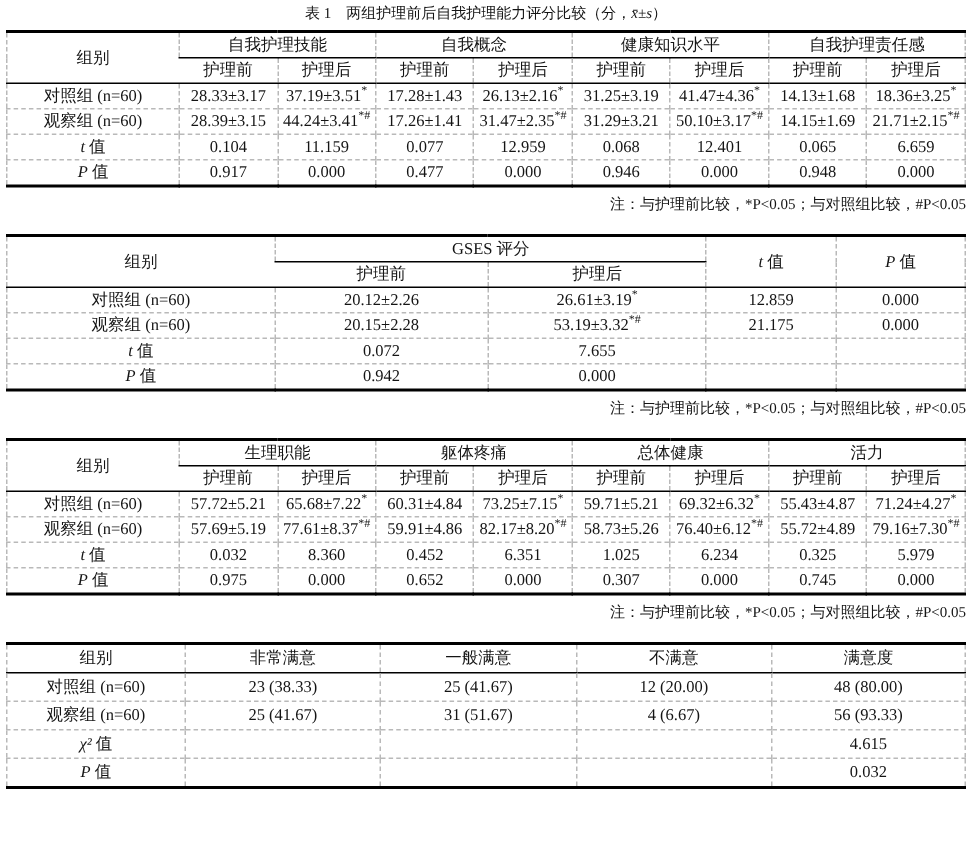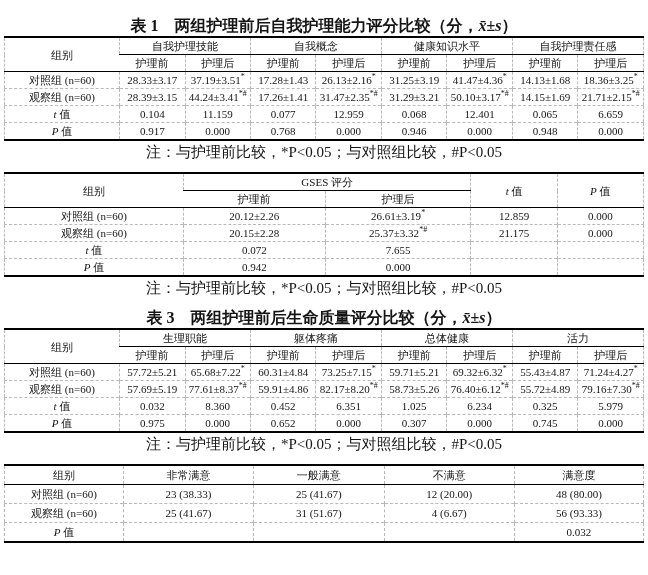--- a/index.html
+++ b/index.html
@@ -1,34 +1,34 @@
 <!DOCTYPE html>
 <html><head>
 <meta charset="utf-8">
 <style>
   html,body{margin:0;padding:0;background:#fff;}
   body{width:648px;height:575px;overflow:hidden;color:#141414;
        font-family:"Liberation Serif","DejaVu Serif",serif;}
   .page{padding:3px 4px 0 4px;}
   .sec{margin:0;}
   .sec + .sec{margin-top:13px;}
-  .title{margin:16px 0 3px 0;text-align:center;font-size:16px;font-weight:bold;line-height:14px;}
+  .title{margin:0 0 3px 0;text-align:center;font-size:10px;font-weight:normal;line-height:14px;}
   .m{font-style:italic;font-family:"Liberation Serif","DejaVu Serif",serif;}
   table{width:100%;border-collapse:collapse;table-layout:fixed;
         border-top:2px solid #000;border-bottom:2px solid #000;
         border-left:1px dashed #b9b9b9;border-right:1px dashed #b9b9b9;}
   th,td{font-weight:normal;font-size:11px;text-align:center;vertical-align:middle;
         padding:1px 2px;height:14px;line-height:14px;white-space:nowrap;overflow:hidden;
         border-left:1px dashed #b9b9b9;}
   th:first-child,td:first-child{border-left:none;}
   thead th{border-bottom:1px solid #000;}
   tbody td{border-top:1px dashed #b9b9b9;}
   .t4 th,.t4 td{height:16px;}
   sup{font-size:8px;line-height:0;}
-  .note{margin:5px 0 0 0;font-size:15px;line-height:13px;text-align:center;}
+  .note{margin:5px 0 0 0;font-size:10px;line-height:13px;text-align:right;}
   .c-lbl{width:18%;}
   .t2 .c-lbl{width:28%;}
 </style>
 </head>
 <body>
 
 <div class="page">
 
   <section class="sec">
     <h3 class="title"><span>表 1　两组护理前后自我护理能力评分比较（分，</span><span class="m">x̄±s</span><span>）</span></h3>
@@ -87,21 +87,21 @@
           <td><span>12.959</span></td>
           <td><span>0.068</span></td>
           <td><span>12.401</span></td>
           <td><span>0.065</span></td>
           <td><span>6.659</span></td>
         </tr>
         <tr>
           <td><span class="m">P</span><span> 值</span></td>
           <td><span>0.917</span></td>
           <td><span>0.000</span></td>
-          <td><span>0.768</span></td>
+          <td><span>0.477</span></td>
           <td><span>0.000</span></td>
           <td><span>0.946</span></td>
           <td><span>0.000</span></td>
           <td><span>0.948</span></td>
           <td><span>0.000</span></td>
         </tr>
       </tbody>
     </table>
     <p class="note">注：与护理前比较，*P&lt;0.05；与对照组比较，#P&lt;0.05</p>
   </section>
@@ -131,21 +131,21 @@
         <tr>
           <td><span class="m"></span><span>对照组 (n=60)</span></td>
           <td><span>20.12±2.26</span><sup></sup></td>
           <td><span>26.61±3.19</span><sup>*</sup></td>
           <td><span>12.859</span></td>
           <td><span>0.000</span></td>
         </tr>
         <tr>
           <td><span class="m"></span><span>观察组 (n=60)</span></td>
           <td><span>20.15±2.28</span><sup></sup></td>
-          <td><span>25.37±3.32</span><sup>*#</sup></td>
+          <td><span>53.19±3.32</span><sup>*#</sup></td>
           <td><span>21.175</span></td>
           <td><span>0.000</span></td>
         </tr>
         <tr>
           <td><span class="m">t</span><span> 值</span></td>
           <td><span>0.072</span></td>
           <td><span>7.655</span></td>
           <td><span></span></td>
           <td><span></span></td>
         </tr>
@@ -155,21 +155,20 @@
           <td><span>0.000</span></td>
           <td><span></span></td>
           <td><span></span></td>
         </tr>
       </tbody>
     </table>
     <p class="note">注：与护理前比较，*P&lt;0.05；与对照组比较，#P&lt;0.05</p>
   </section>
 
   <section class="sec">
-    <h3 class="title"><span>表 3　两组护理前后生命质量评分比较（分，</span><span class="m">x̄±s</span><span>）</span></h3>
     <table>
       <colgroup>
           <col class="c-lbl">
           <col span="8">
         </colgroup>
       <thead>
         <tr>
           <th rowspan="2">组别</th>
           <th colspan="2">生理职能</th>
           <th colspan="2">躯体疼痛</th>
@@ -264,20 +263,27 @@
           <td><span>48 (80.00)</span></td>
         </tr>
         <tr>
           <td><span class="m"></span><span>观察组 (n=60)</span></td>
           <td><span>25 (41.67)</span></td>
           <td><span>31 (51.67)</span></td>
           <td><span>4 (6.67)</span></td>
           <td><span>56 (93.33)</span></td>
         </tr>
         <tr>
+          <td><span class="m">χ²</span><span> 值</span></td>
+          <td><span></span></td>
+          <td><span></span></td>
+          <td><span></span></td>
+          <td><span>4.615</span></td>
+        </tr>
+        <tr>
           <td><span class="m">P</span><span> 值</span></td>
           <td><span></span></td>
           <td><span></span></td>
           <td><span></span></td>
           <td><span>0.032</span></td>
         </tr>
       </tbody>
     </table>
   </section>
 

